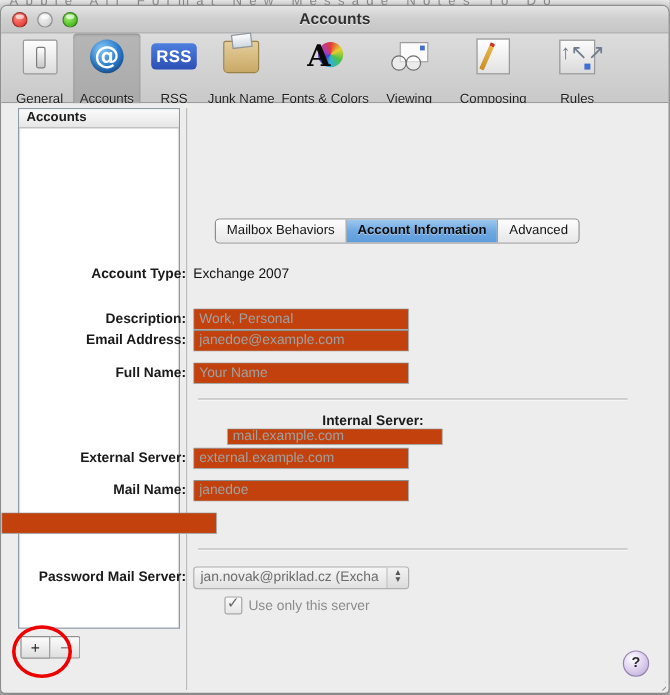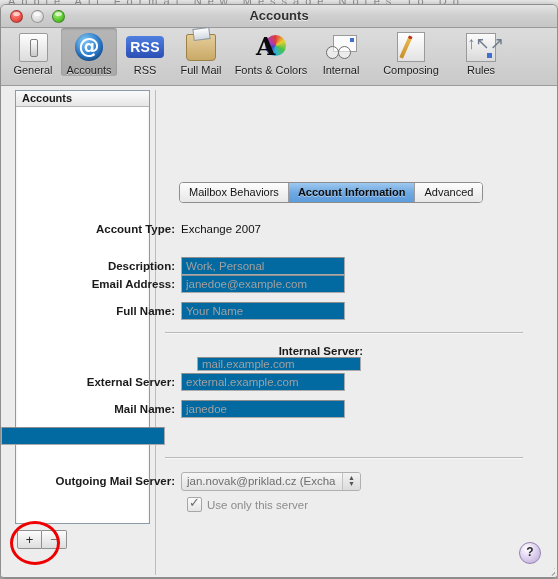--- a/index.html
+++ b/index.html
@@ -107,21 +107,21 @@
   }
   .tb-icon {
     height: 32px;
     display: flex;
     align-items: center;
     justify-content: center;
   }
   .tb-label {
     font-size: 11px;
     color: #1c1c1c;
-    margin-top: 1px;
+    margin-top: 14px;
     text-shadow: 0 1px 0 rgba(255,255,255,.6);
     white-space: nowrap;
   }
 
   
   .ic-general {
     width: 27px; height: 27px;
     background: linear-gradient(180deg,#fdfdfd,#dcdcdc);
     border: 1px solid #9a9a9a;
     border-radius: 2px;
@@ -358,40 +358,40 @@
   .form-area { position: absolute; left: 0; right: 0; top: 0; }
   .row {
     position: absolute;
     left: 0;
     width: 100%;
     height: 20px;
     display: flex;
     align-items: center;
   }
   .row .lbl {
-    width: 180px;
+    width: 160px;
     text-align: right;
     font-size: 11.5px;
     font-weight: bold;
     color: #1a1a1a;
     padding-right: 6px;
     box-sizing: border-box;
     white-space: nowrap;
   }
   .row .val-static {
     font-size: 11.5px;
     color: #111;
   }
   .row input.txt {
-    width: 164px;
+    width: 180px;
     height: 18px;
     font-size: 11.5px;
     font-family: "Liberation Sans", sans-serif;
     color: #111;
-    background: #0369a1;
+    background: #c2410c;
     border: 1px solid #a9a9a9;
     border-top-color: #8e8e8e;
     border-radius: 1px;
     padding: 0 4px;
     box-sizing: border-box;
     outline: none;
   }
   .row input.txt::placeholder { color: #a0a0a0; opacity: 1; }
 
   .divider {
@@ -531,42 +531,42 @@
       <div class="tb-icon">
           <div class="ic-rss">RSS</div>
         </div>
       <div class="tb-label">RSS</div>
     </div>
 
     <div class="tb-item">
       <div class="tb-icon">
           <div class="ic-junk"></div>
         </div>
-      <div class="tb-label">Full Mail</div>
+      <div class="tb-label">Junk Name</div>
     </div>
 
     <div class="tb-item wide">
       <div class="tb-icon">
         <div class="ic-fonts">
             <div class="wheel"></div>
             <div class="letter">A</div>
           </div>
       </div>
       <div class="tb-label">Fonts &amp; Colors</div>
     </div>
 
     <div class="tb-item">
       <div class="tb-icon">
         <div class="ic-view">
             <div class="card"></div>
             <div class="lens l"></div>
             <div class="lens r"></div>
           </div>
       </div>
-      <div class="tb-label">Internal</div>
+      <div class="tb-label">Viewing</div>
     </div>
 
     <div class="tb-item wide">
       <div class="tb-icon">
           <div class="ic-compose"></div>
         </div>
       <div class="tb-label">Composing</div>
     </div>
 
 
@@ -643,21 +643,21 @@
         <input class="txt" type="text" placeholder="janedoe" style="">
       </div>
 
       <div class="row" style="top:340px;">
         <input class="txt" type="password" placeholder="" style="">
       </div>
 
       <div class="divider" style="top:371px; left:164px;"></div>
 
       <div class="row" style="top:385px;">
-        <div class="lbl">Outgoing Mail Server:</div>
+        <div class="lbl">Password Mail Server:</div>
         <div class="popup">
           <span>jan.novak@priklad.cz (Excha</span>
           <span class="arrows">
             <span>▲</span>
               <span>▼</span>
           </span>
         </div>
       </div>
 
       <div id="use-only-server-row" style="top:411px;">

